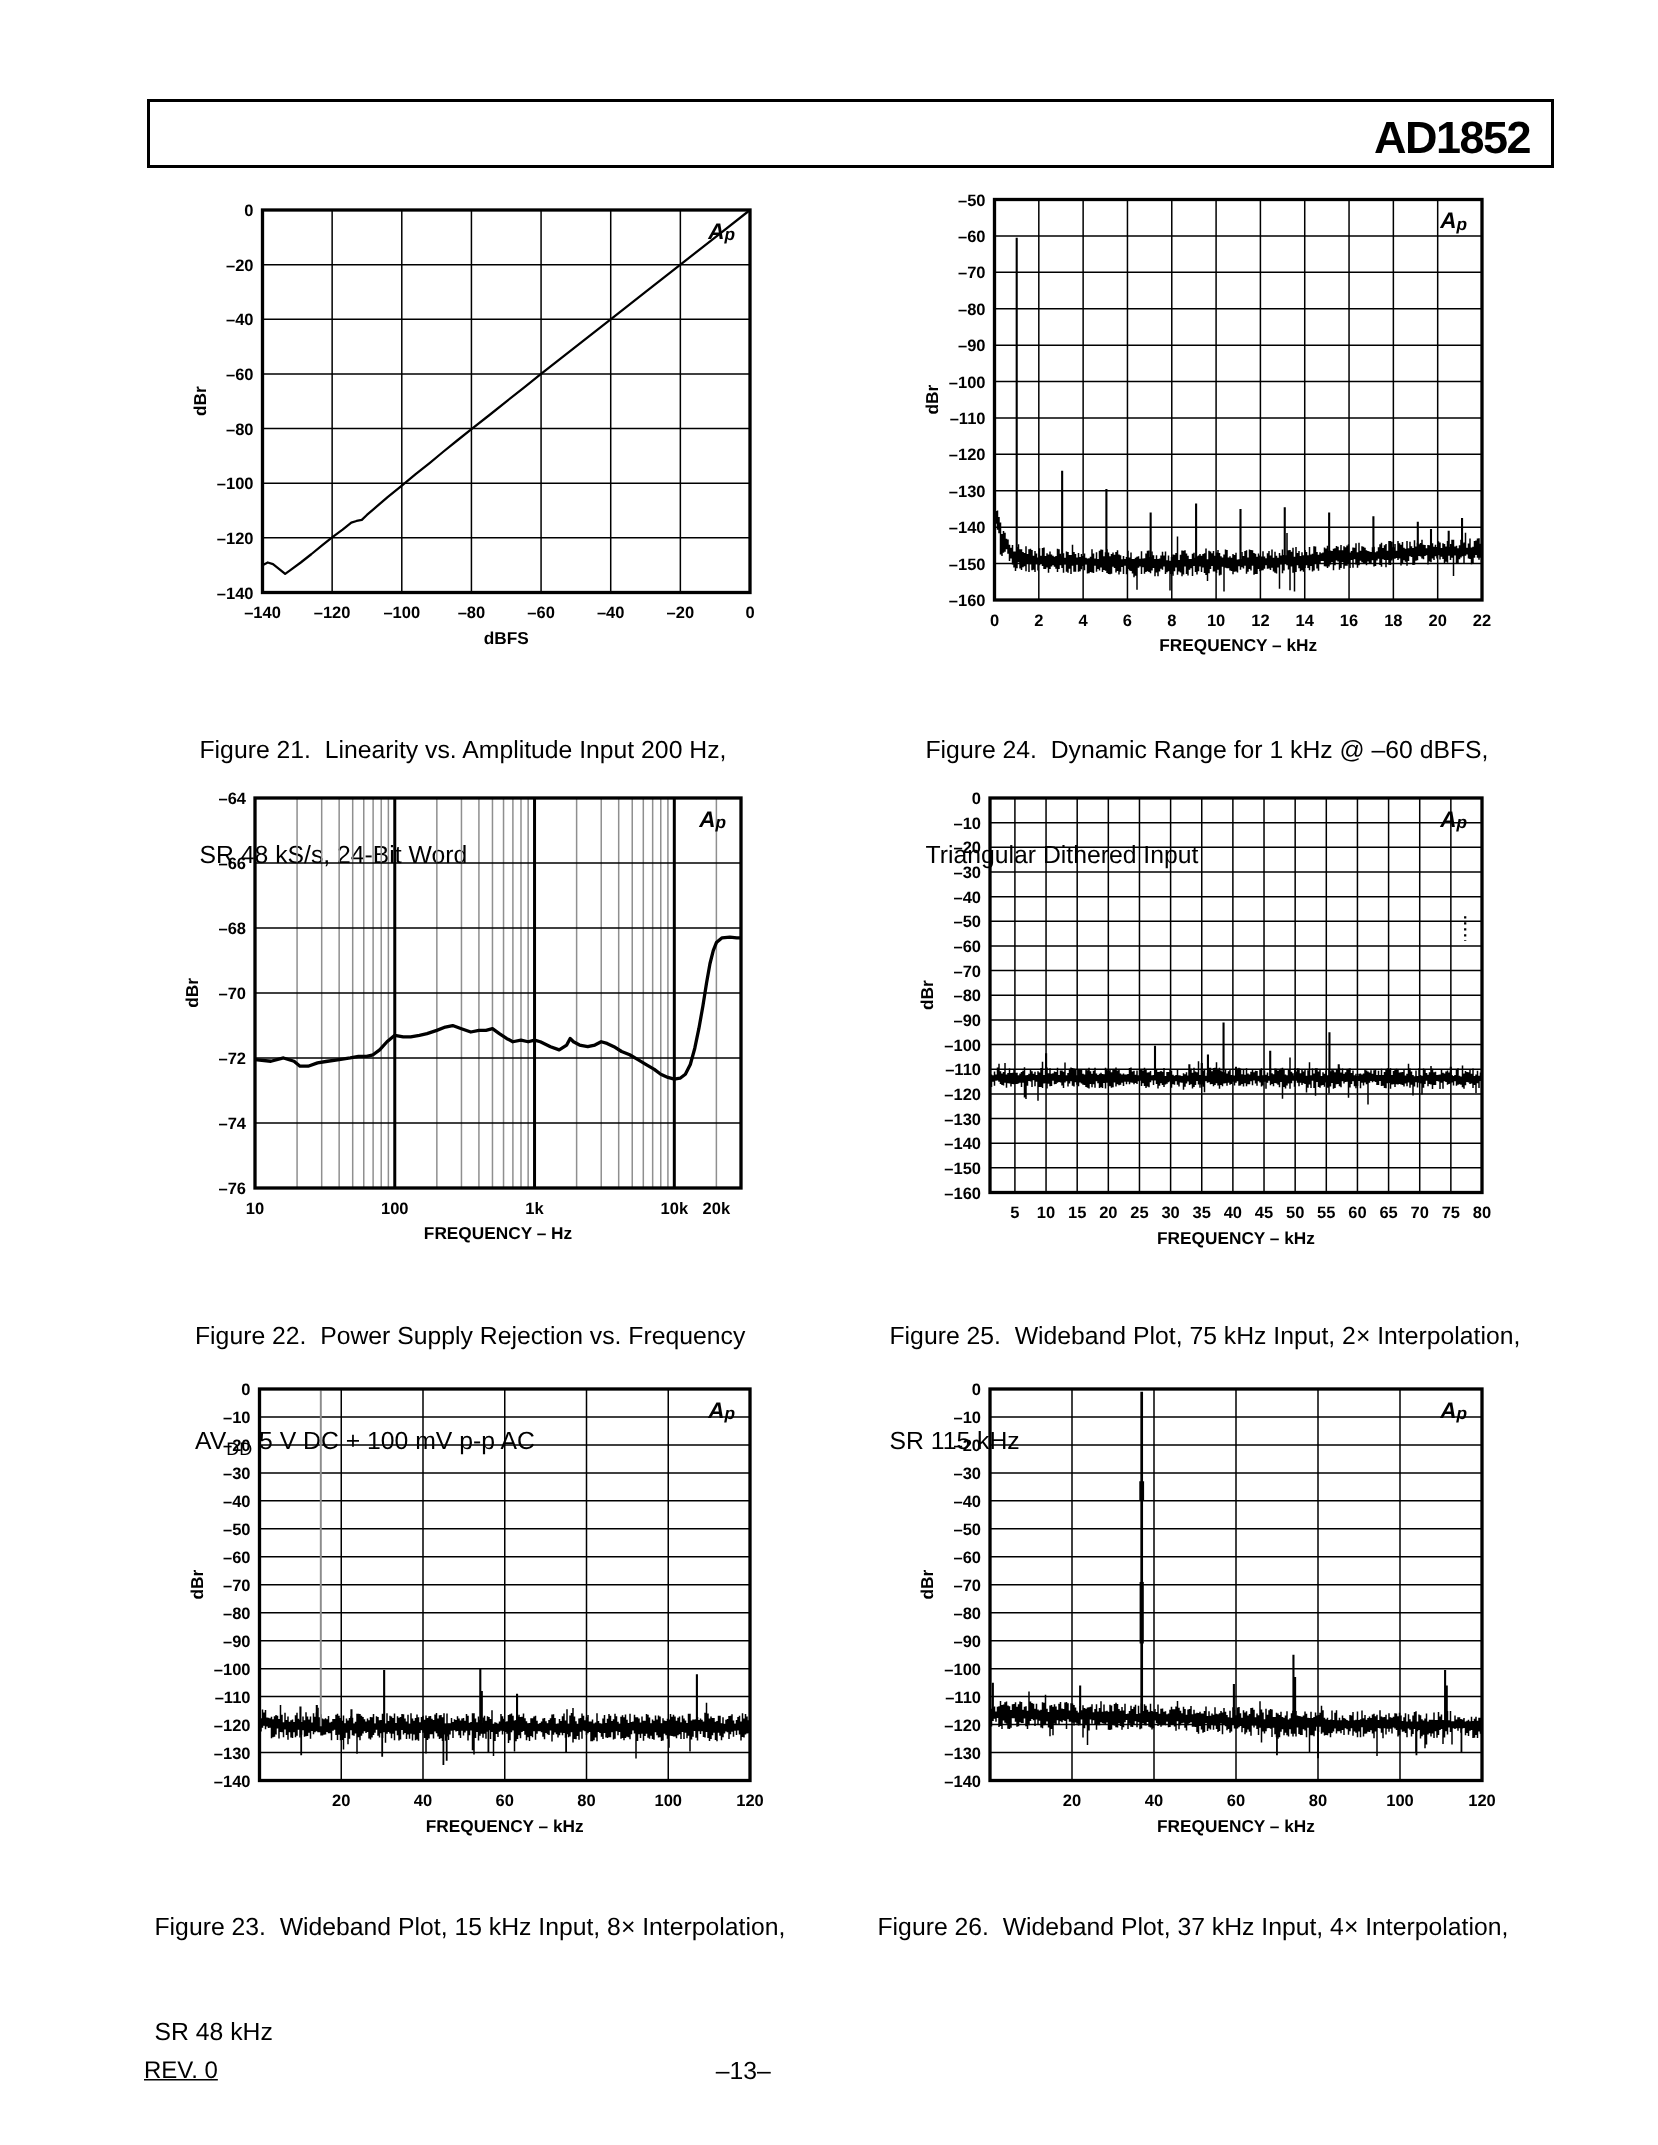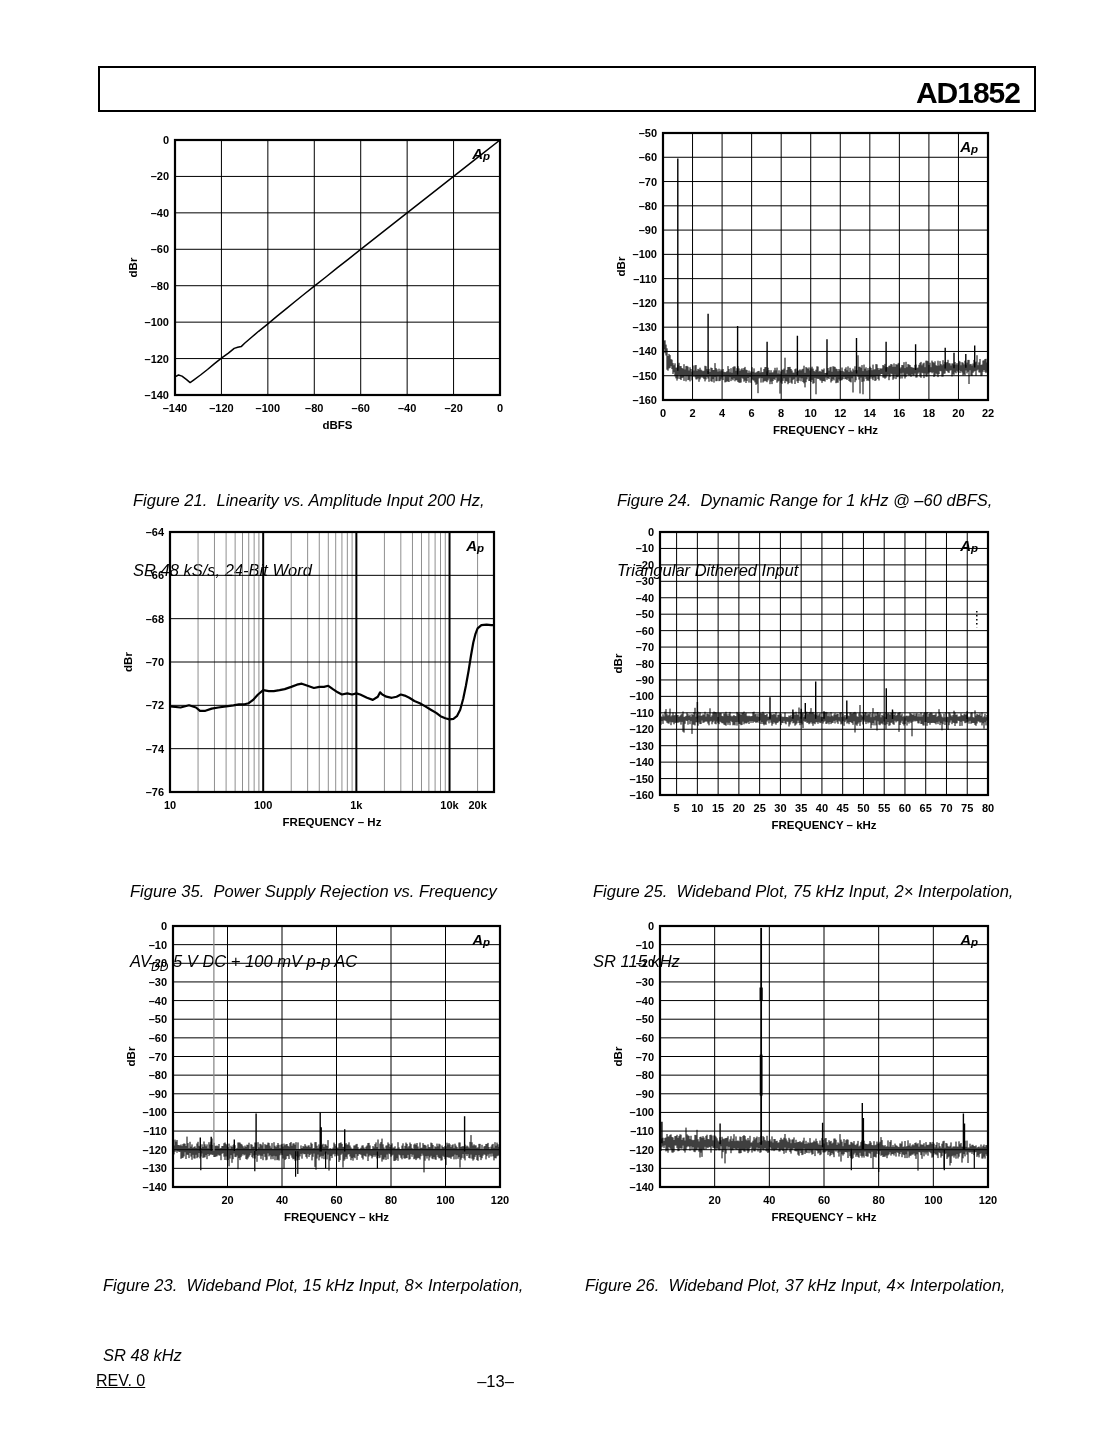--- a/index.html
+++ b/index.html
@@ -7,21 +7,21 @@
     width:1105px;height:1430px;position:relative;background:#ffffff;
     font-family:"Liberation Sans",sans-serif;color:#000;overflow:hidden;
   }
   .hdr-box{
     position:absolute;left:98px;top:66px;width:938px;height:46px;
     border:2.5px solid #000;box-sizing:border-box;
     display:flex;align-items:flex-end;justify-content:flex-end;padding-right:14px;
   }
   .hdr-title{font-weight:bold;font-size:30px;letter-spacing:-1px;}
   .fig{position:absolute;}
-  .caption{position:absolute;font-style:italic;font-size:16.5px;line-height:1.42;white-space:pre;}
+  .caption{position:absolute;font-size:16.5px;line-height:1.42;white-space:pre;}
   .caption .sub{font-size:12px;vertical-align:-4px;}
   .footer-rev{position:absolute;left:96px;top:1372px;font-size:16px;text-decoration:underline;}
   .footer-page{position:absolute;left:0;top:1372px;width:991px;text-align:center;font-size:16.5px;}
   svg text{font-family:"Liberation Sans",sans-serif;fill:#000;}
   .tick{font-size:11px;font-weight:bold;}
   .axis-title{font-size:11.5px;font-weight:bold;}
   .ap-a{font-size:15px;font-style:italic;font-weight:bold;}
   .ap-p{font-size:11.5px;font-style:italic;font-weight:bold;}
 </style>
 </head>
@@ -206,21 +206,21 @@
         <text x="251.36105920103842" y="287" text-anchor="middle" class="tick">1k</text>
         <text x="344.5415888015576" y="287" text-anchor="middle" class="tick">10k</text>
         <text x="372.59172322316937" y="287" text-anchor="middle" class="tick">20k</text>
       </g>
       <text x="227" y="304" text-anchor="middle" class="axis-title">FREQUENCY – Hz</text>
       <text x="27" y="140" text-anchor="middle" class="axis-title" transform="rotate(-90 27 140)">dBr</text>
       <text x="379" y="29" text-anchor="end"><tspan class="ap-a">A</tspan><tspan class="ap-p" dy="1">p</tspan></text>
     </svg>
 </div>
 <div class="caption" style="left:130px;top:833px">
-  <div>Figure 35.  Power Supply Rejection vs. Frequency</div>
+  <div>Figure 22.  Power Supply Rejection vs. Frequency</div>
   <div><span>AV</span><span class="sub">DD</span><span> 5 V DC + 100 mV p-p AC</span></div>
 </div>
 
 <div class="fig" style="left:595px;top:522px">
   <svg width="403" height="318">
       <g>
         <g stroke="#000" stroke-width="1">
           <line x1="65" y1="26.4375" x2="393" y2="26.4375"></line>
           <line x1="65" y1="42.875" x2="393" y2="42.875"></line>
           <line x1="65" y1="59.3125" x2="393" y2="59.3125"></line>

